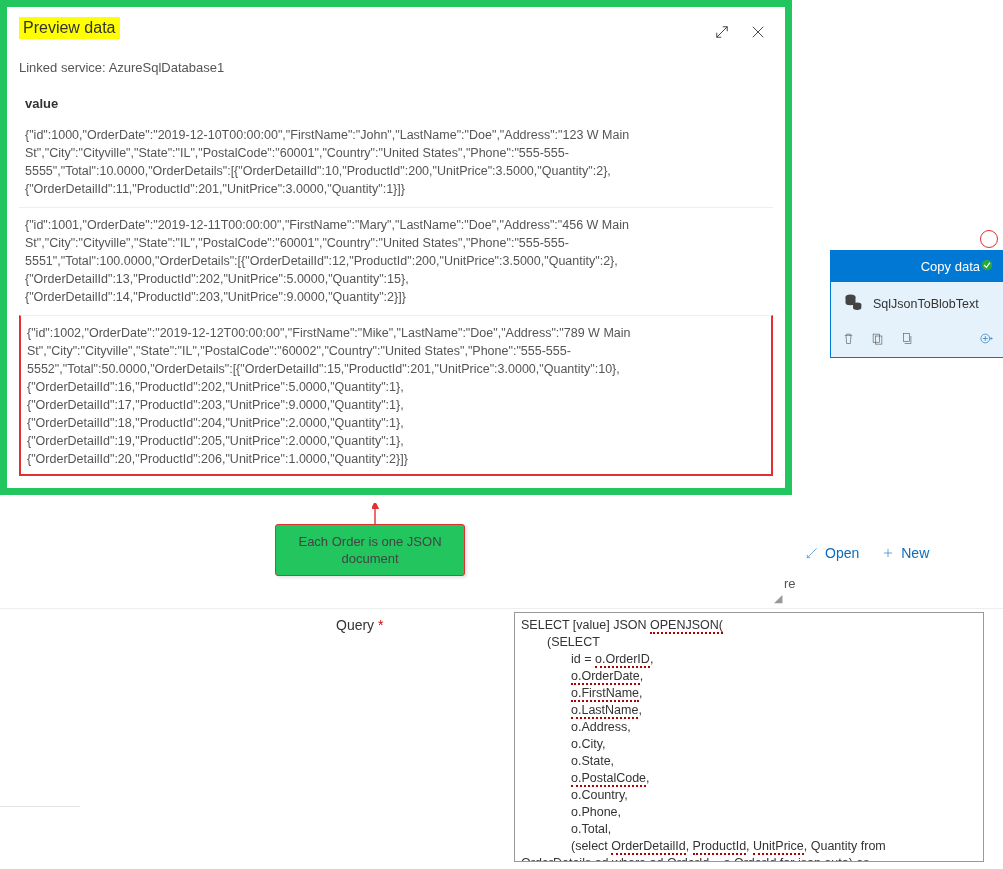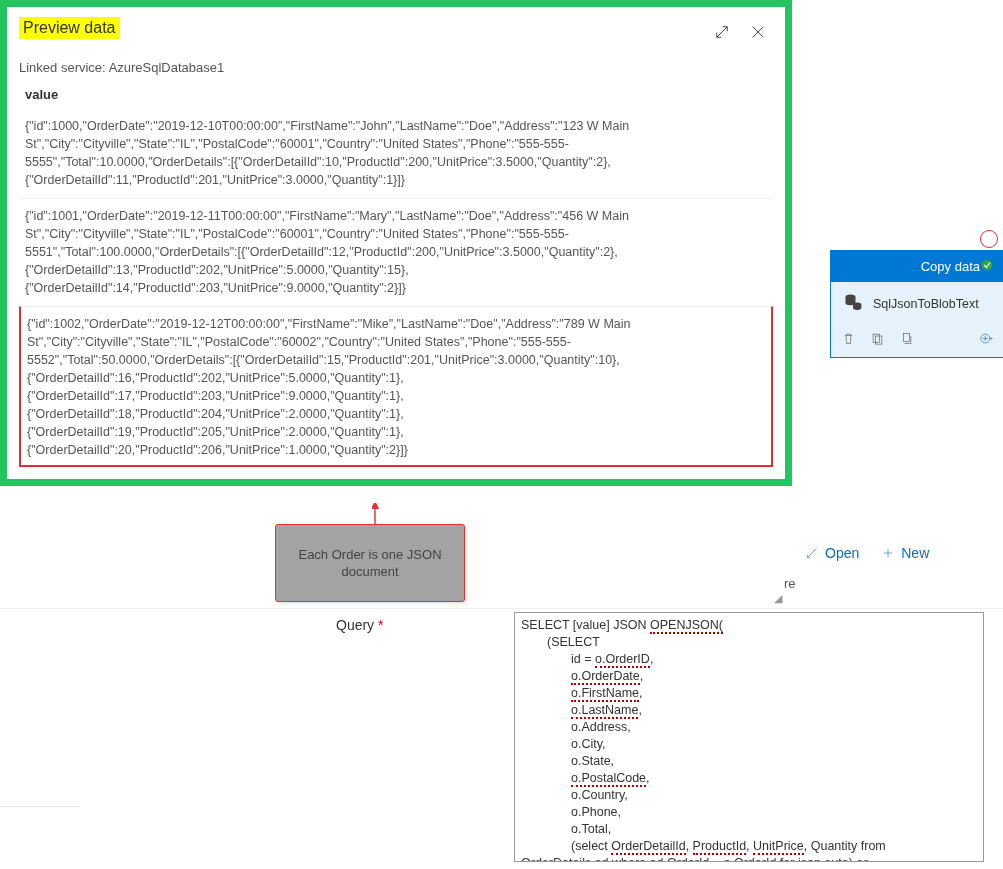--- a/index.html
+++ b/index.html
@@ -31,21 +31,21 @@
     background: #ffff00;
     font-size: 16px;
     font-weight: 400;
     padding: 2px 4px;
   }
   .modal-icons { display: flex; gap: 18px; padding-top: 6px; padding-right: 6px; }
   .modal-icons svg { width: 18px; height: 18px; stroke: #333; fill: none; stroke-width: 1.2; cursor: pointer; }
 
   .linked-service { font-size: 13px; color: #555; margin-top: 16px; }
 
-  .table-area { margin-top: 12px; }
+  .table-area { margin-top: 21px; }
   .col-header { font-weight: 600; padding: 0 6px 8px 6px; }
 
   .row {
     padding: 7px 6px;
     font-size: 12.5px;
     color: #555;
     line-height: 18px;
     word-break: break-word;
     white-space: normal;
   }
@@ -55,23 +55,23 @@
   .callout-line {
     position: absolute;
     left: 372px; top: 503px;
     pointer-events: none;
   }
   .callout-box {
     position: absolute;
     left: 275px; top: 524px;
     width: 190px;
     border: 1.5px solid #e03030;
-    background: #a3a3a3;
+    background: #22c55e;
     border-radius: 3px;
-    padding: 21px 6px;
+    padding: 8px 6px;
     text-align: center;
     font-size: 13px;
     color: #444;
     box-shadow: 2px 2px 3px rgba(0,0,0,0.10);
     line-height: 17px;
   }
 
   
   .right-panel {
     position: absolute;

